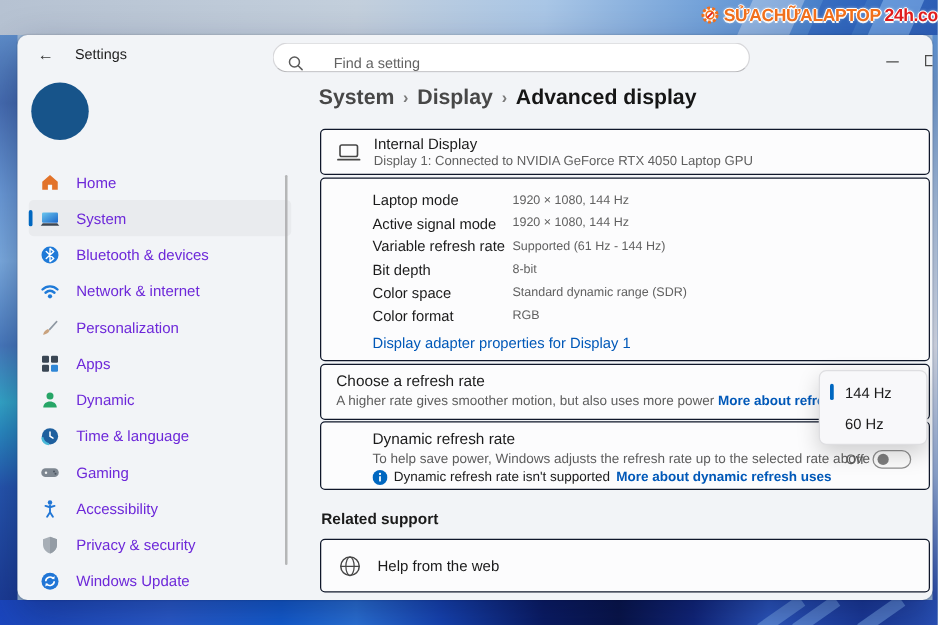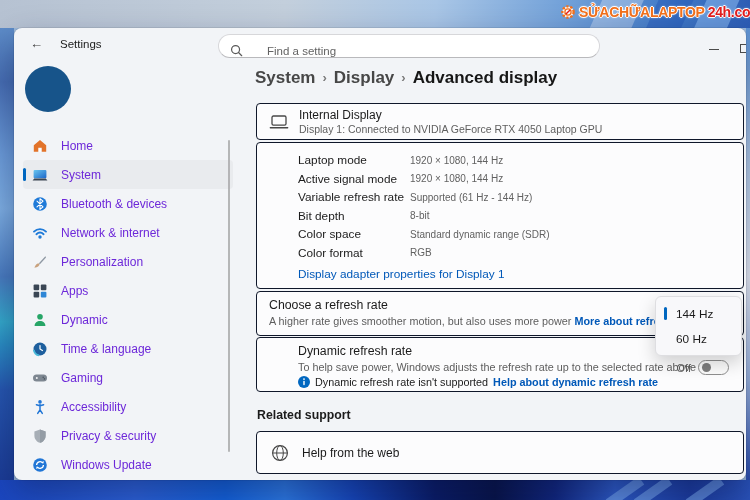--- a/index.html
+++ b/index.html
@@ -334,21 +334,21 @@
     <section class="card card-dynamic">
       <div class="rr-title">Dynamic refresh rate</div>
       <div class="rr-sub">To help save power, Windows adjusts the refresh rate up to the selected rate above</div>
       <div class="note-row">
         <svg width="12" height="12" viewBox="0 0 12 12">
           <circle cx="6" cy="6" r="6" fill="#0067c0"></circle>
           <circle cx="6" cy="3.1" r=".9" fill="#fff"></circle>
           <rect x="5.3" y="4.8" width="1.4" height="4.4" rx=".7" fill="#fff"></rect>
         </svg>
         <span>Dynamic refresh rate isn't supported</span>
-        <a class="inline-link">Help about dynamic refresh rate</a>
+        <a class="inline-link">More about dynamic refresh uses</a>
       </div>
       <div class="toggle-wrap">
         <span class="toggle-label">Off</span>
         <span class="toggle">
             <span class="knob"></span>
           </span>
       </div>
     </section>
 
     <h2 class="related-h">Related support</h2>

